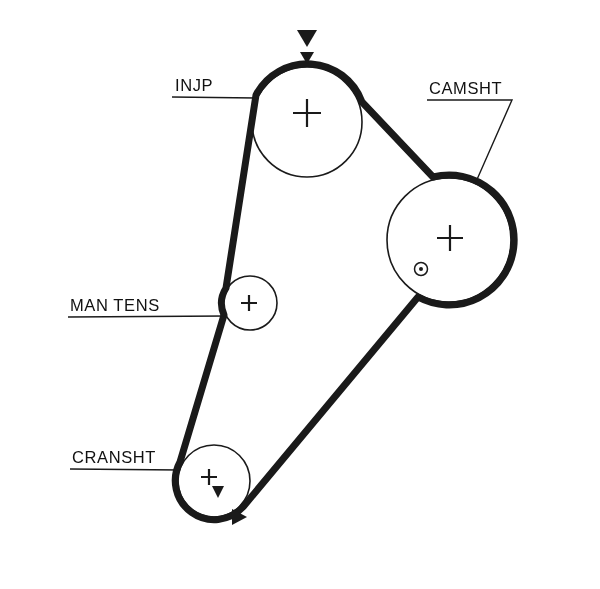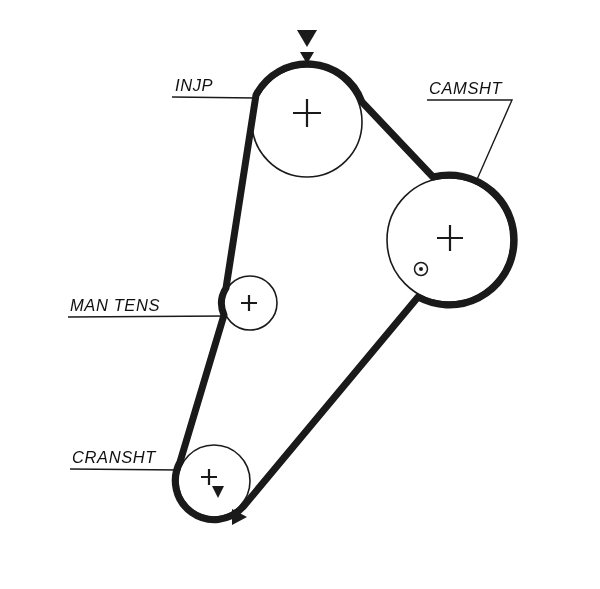--- a/index.html
+++ b/index.html
@@ -9,21 +9,20 @@
     width: 600px;
     height: 589px;
     overflow: hidden;
     font-family: "Liberation Sans", sans-serif;
   }
   .canvas {
     position: relative;
     width: 600px;
     height: 589px;
     background: #ffffff;
-    font-style: italic;
   }
   svg text {
     font-family: "Liberation Sans", sans-serif;
     font-size: 16.5px;
     letter-spacing: 0.6px;
     fill: #111111;
   }
   .pulley {
     fill: #ffffff;
     stroke: #1a1a1a;

